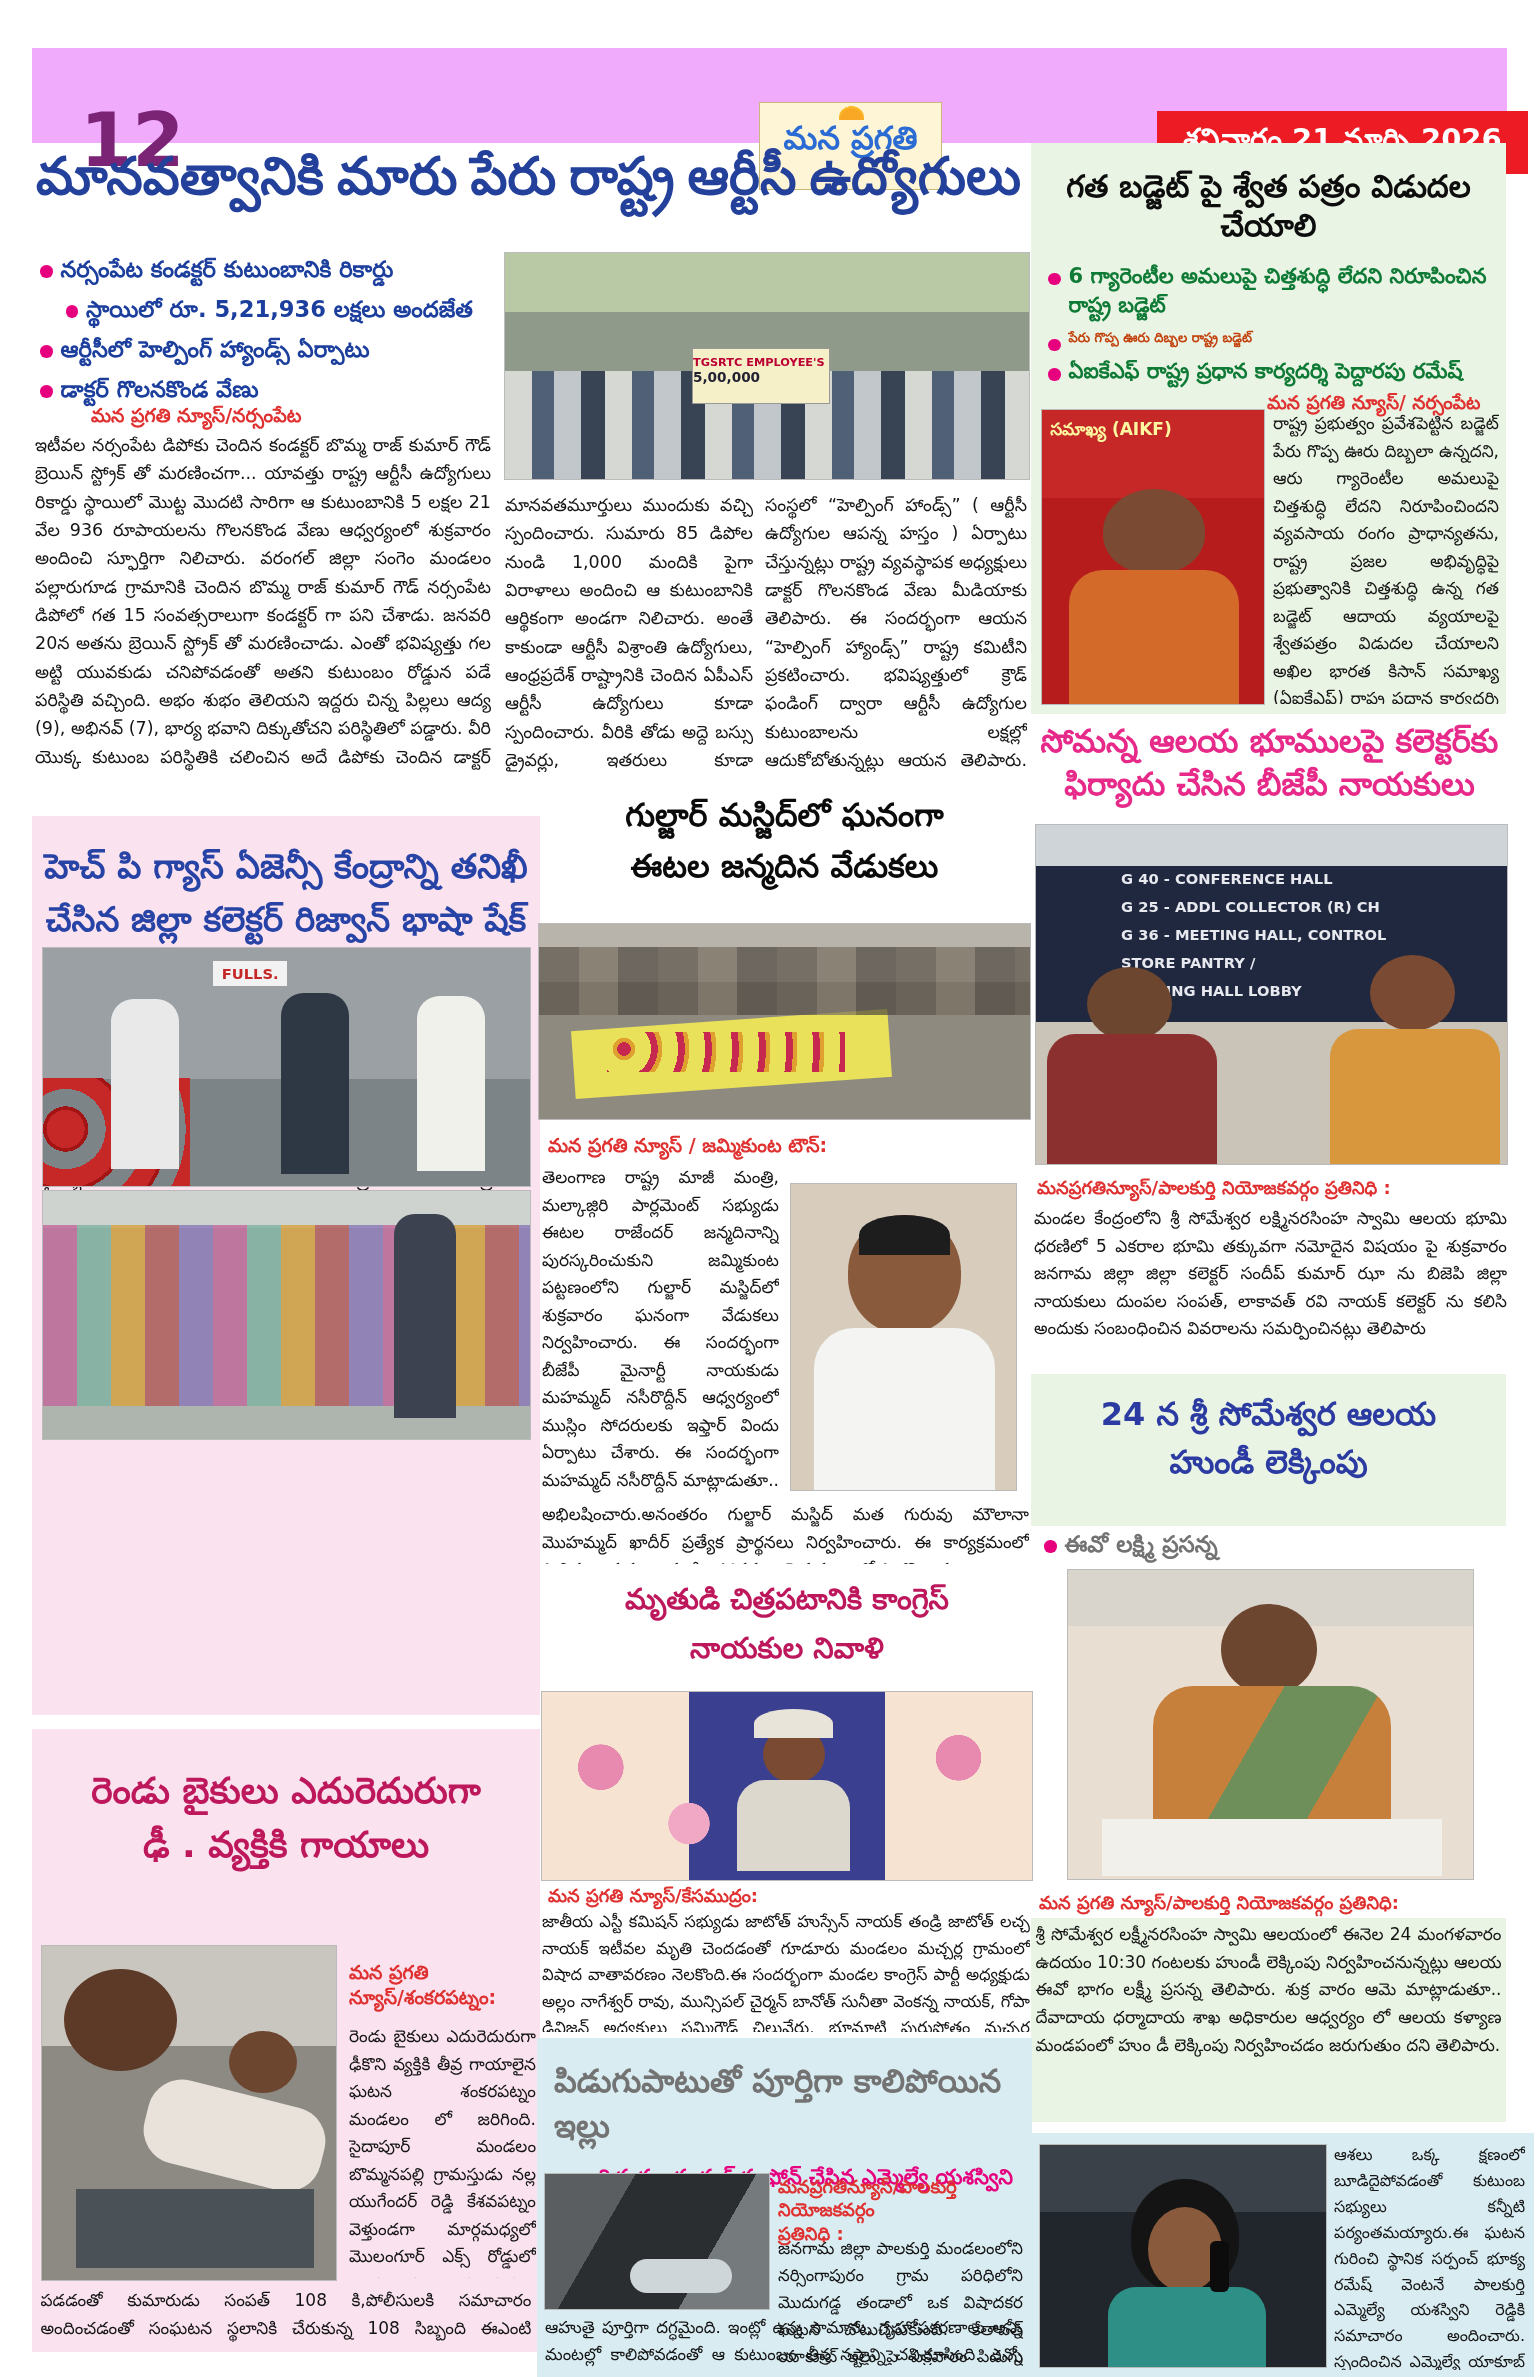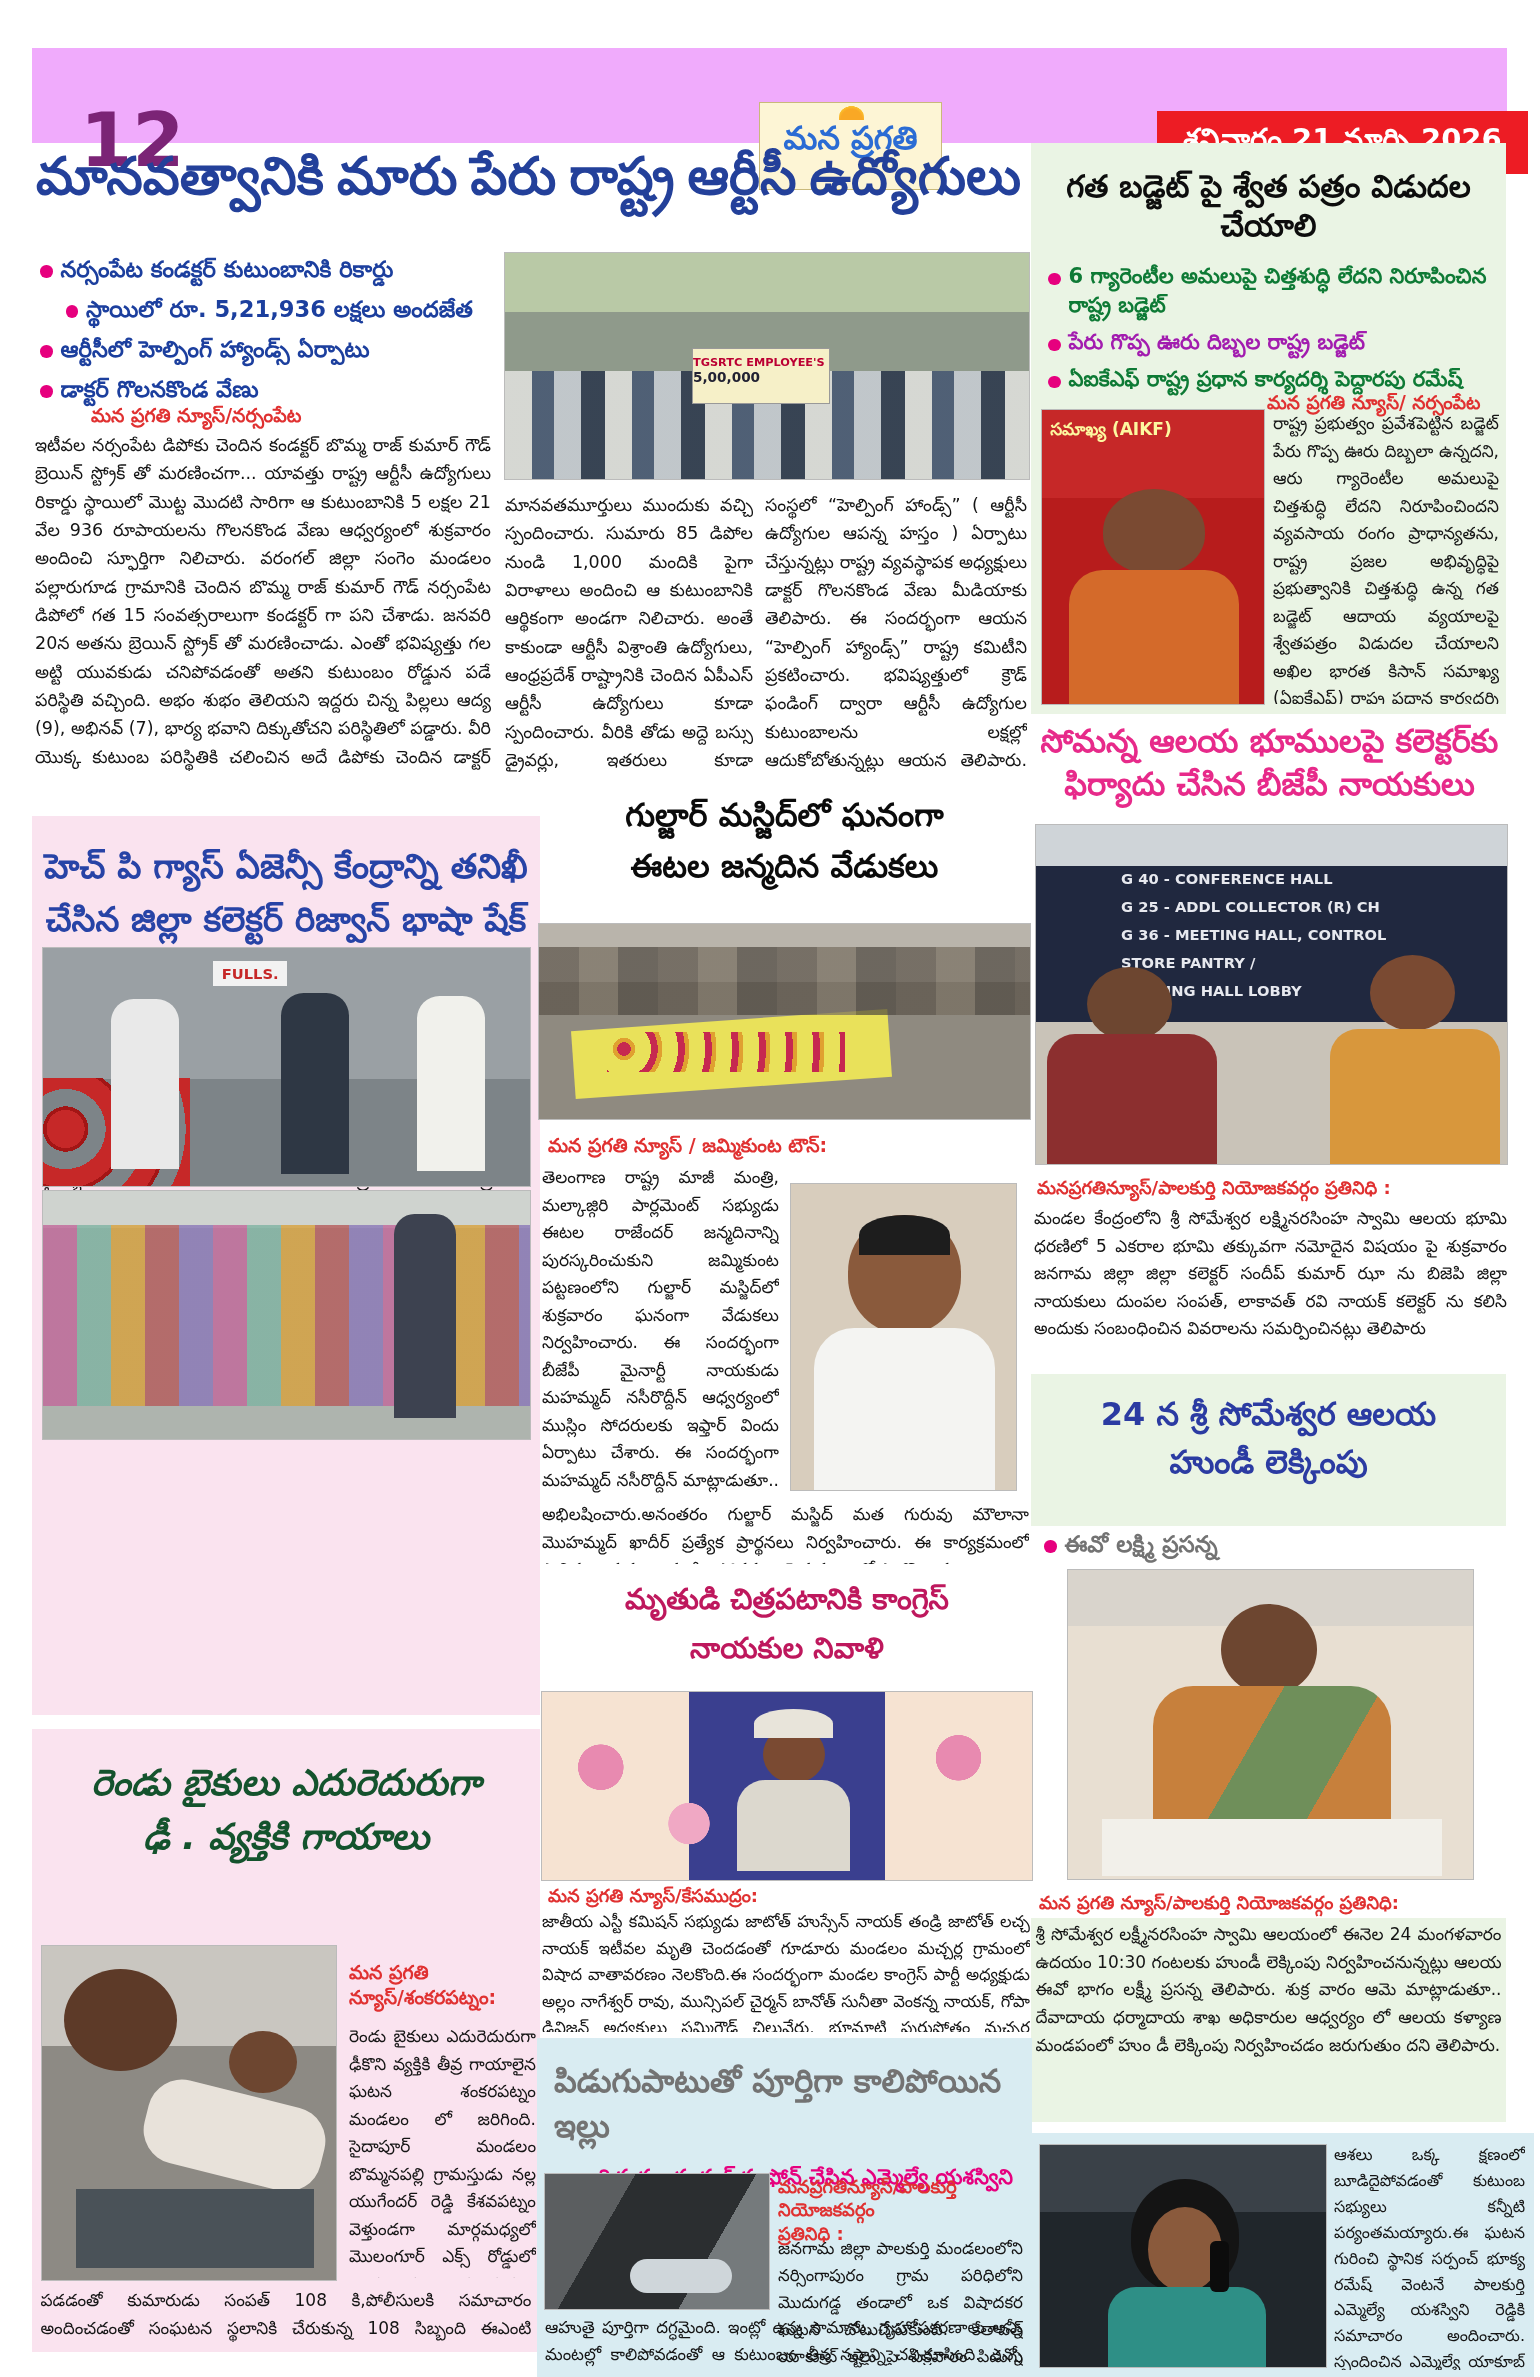--- a/index.html
+++ b/index.html
@@ -78,21 +78,21 @@
 
   <div class="abs greenbox" style="left:1031px;top:143px;width:475px;height:571px;">
     <div class="hl" style="margin-top:24px;font-size:31px;color:#0d0d0d;padding:0 14.7px;">గత బడ్జెట్ పై శ్వేత పత్రం విడుదల చేయాలి</div>
     <div style="margin:19px 0 0 17px;width:442px;">
       <div class="bullet-row">
           <span class="dot"></span>
           <span style="font-size:21px;font-weight:bold;color:#0e7a35;">6 గ్యారెంటీల అమలుపై చిత్తశుద్ధి లేదని నిరూపించిన రాష్ట్ర బడ్జెట్</span>
         </div>
       <div class="bullet-row">
           <span class="dot"></span>
-          <span style="font-size:21px;font-weight:bold;color:#a21caf;">పేరు గొప్ప ఊరు దిబ్బల రాష్ట్ర బడ్జెట్</span>
+          <span style="font-size:13px;font-weight:bold;color:#c2410c;">పేరు గొప్ప ఊరు దిబ్బల రాష్ట్ర బడ్జెట్</span>
         </div>
       <div class="bullet-row">
           <span class="dot"></span>
           <span style="font-size:21px;font-weight:bold;color:#0e7a35;">ఏఐకేఎఫ్ రాష్ట్ర ప్రధాన కార్యదర్శి పెద్దారపు రమేష్</span>
         </div>
     </div>
     <div class="byline" style="position:absolute;right:25.5px;top:248px;font-size:18.7px;">మన ప్రగతి న్యూస్/ నర్సంపేట</div>
     <div class="photo" style="left:10.2px;top:266px;width:222px;height:294px;background:
         linear-gradient(180deg,#c62828 0 30%,#b71c1c 30% 100%);">
       <div class="plabel" style="left:8px;top:9px;font-size:17px;color:#fdf8a0;">సమాఖ్య (AIKF)</div>
@@ -164,21 +164,21 @@
     </div>
     <div class="photo" style="left:10.2px;top:374px;width:487px;height:248px;background:linear-gradient(180deg,#cfd3cf 0 15%,#aeb4ae 15% 100%);">
       <div class="abs" style="left:0;top:34px;width:100%;height:181px;background:repeating-linear-gradient(90deg,#c2679a 0 34px,#7fb3a2 34px 68px,#d8a13c 68px 102px,#b55a5a 102px 136px,#8a77b8 136px 170px);opacity:.8;"></div>
       <div class="abs" style="left:351px;top:22.6px;width:62px;height:204px;border-radius:20.4px 20.4px 0 0;background:#3d4250;"></div>
     </div>
     <div class="byline" style="margin:19px 0 0 13.6px;">మనప్రగతి న్యూస్/జోగులాంబ గద్వాల జిల్లా ప్రతినిధి:</div>
     <div class="body-txt" style="margin:9px 11.3px 0 11.3px;height:209px;overflow:hidden;font-size:17.3px;">జోగులాంబ గద్వాల జిల్లాలోని ఐజ మండల కేంద్రంలో ఉన్న కస్తూర్బా పాఠశాలను , ప్రభుత్వ ధావఖానను, హెచ్ పి గ్యాస్ ఏజెన్సీని జిల్లా కలెక్టర్ రిజ్వాన్ భాషా షేక్ ఆకస్మికంగా తనిఖీ చేశారు. ఈ సందర్భంగా రిజిస్టర్లను పరిశీ లించారు. ఎక్కడ అవాంఛనీయ సంఘ టనలు జరగకుండా చూడాలన్నారు. గ్యాస్ సిలిండర్ల అవకతవకలకు పాల్ప డరాదని తెలిపారు. ప్రభుత్వ ఆసుపత్రి లో రోగులకు నాణ్యమైన వైద్యం అందిం చాలని వైద్యులకు సూచించారు. అలాగే మండల కేంద్రంలోని పలు కేంద్రాలను పరిశీలించి వివరాలు అడిగి తెలుసుకున్నారు.</div>
   </div>
 
   <div class="abs pinkbox" style="left:32px;top:1729px;width:508px;height:623px;">
-    <div class="hl" style="margin-top:27px;font-size:36px;color:#14532d;line-height:1.5;font-style:italic;">
+    <div class="hl" style="margin-top:35px;font-size:36px;color:#be185d;line-height:1.5;">
       <div>రెండు బైకులు ఎదురెదురుగా</div>
       <div>ఢీ . వ్యక్తికి గాయాలు</div>
     </div>
     <div class="photo" style="left:8.5px;top:216px;width:294px;height:334px;background:linear-gradient(180deg,#c9c6c0 0 30%,#8d8a84 30% 100%);">
       <div class="abs" style="left:22.6px;top:22.6px;width:113px;height:102px;border-radius:50%;background:#5d3a28;"></div>
       <div class="abs" style="left:102px;top:147px;width:181px;height:85px;border-radius:34px;background:#e8e2da;transform:rotate(14deg);"></div>
       <div class="abs" style="left:187px;top:85px;width:68px;height:62px;border-radius:50%;background:#6d4630;"></div>
       <div class="abs" style="left:34px;top:243px;width:238px;height:79px;background:#4a5258;"></div>
     </div>
     <div class="byline" style="position:absolute;left:317px;top:231px;width:187px;text-align:justify;">

